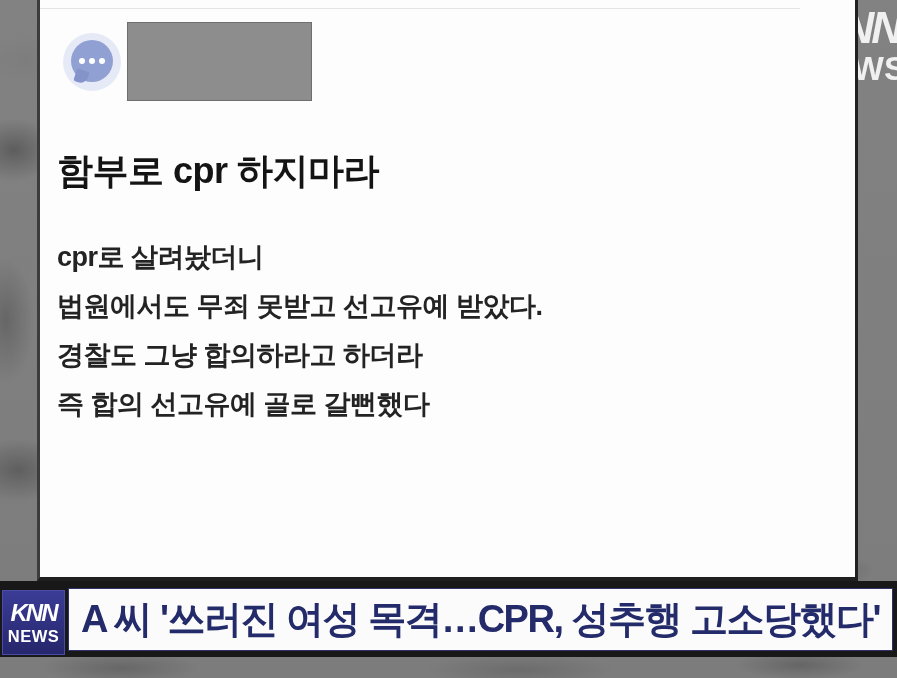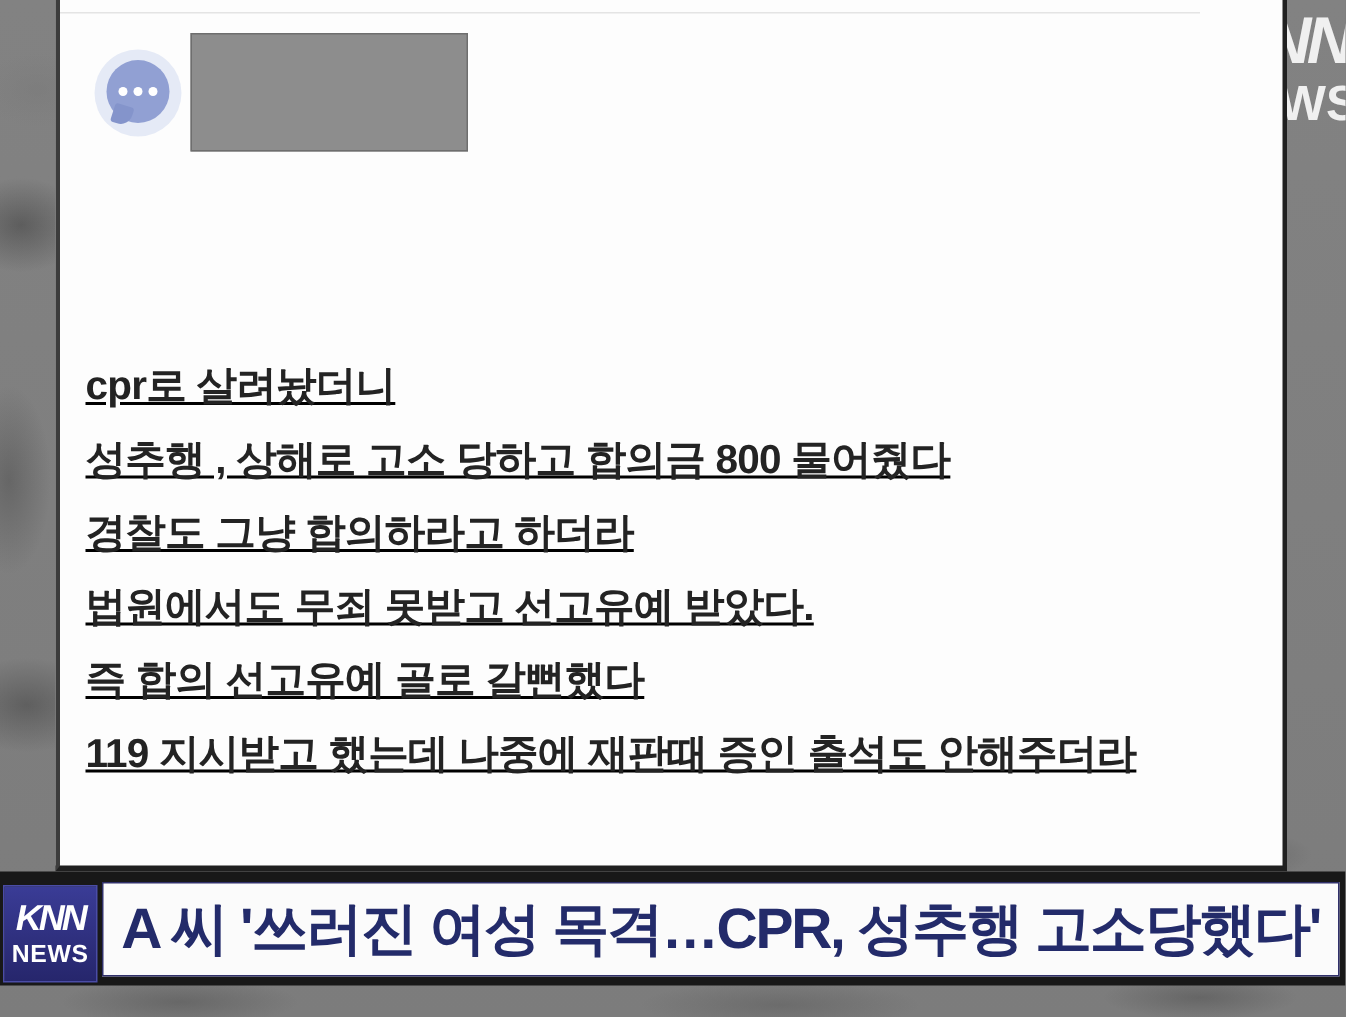--- a/index.html
+++ b/index.html
@@ -77,21 +77,21 @@
     position:absolute; left:87px; top:22px; width:183px; height:77px;
     background:#8d8d8d;
     border:1px solid #6e6e6e;
   }
   .post-title{
     position:absolute; left:17px; top:147px; margin:0;
     font-size:36px; font-weight:700; color:#141414;
     letter-spacing:-0.5px;
   }
   .post-body{
-    position:absolute; left:17px; top:233px; right:20px;text-decoration:underline;
+    position:absolute; left:17px; top:233px; right:20px;
   }
   .post-line{
     height:49px; line-height:49px;
     font-size:27px; font-weight:600; color:#232323;
     letter-spacing:-0.5px;
     white-space:nowrap;
   }
   
   .banner{
     position:absolute; left:0; top:581px; width:897px; height:76px;
@@ -141,28 +141,27 @@
     <div class="avatar">
       <div class="avatar-bubble">
         <span class="avatar-dot"></span>
         <span class="avatar-dot"></span>
         <span class="avatar-dot"></span>
       </div>
     </div>
 
     <div class="redacted"></div>
 
+    <h1 class="post-title">함부로 cpr 하지마라</h1>
 
     <div class="post-body">
       <div class="post-line">cpr로 살려놨더니</div>
-      <div class="post-line">성추행 , 상해로 고소 당하고 합의금 800 물어줬다</div>
+      <div class="post-line">법원에서도 무죄 못받고 선고유예 받았다.</div>
       <div class="post-line">경찰도 그냥 합의하라고 하더라</div>
-      <div class="post-line">법원에서도 무죄 못받고 선고유예 받았다.</div>
       <div class="post-line">즉 합의 선고유예 골로 갈뻔했다</div>
-      <div class="post-line">119 지시받고 했는데 나중에 재판때 증인 출석도 안해주더라</div>
     </div>
 
   </div>
 
   <div class="banner">
     <div class="logo-box">
       <div class="logo-knn">KNN</div>
       <div class="logo-news">NEWS</div>
     </div>
     <div class="headline-strip">

